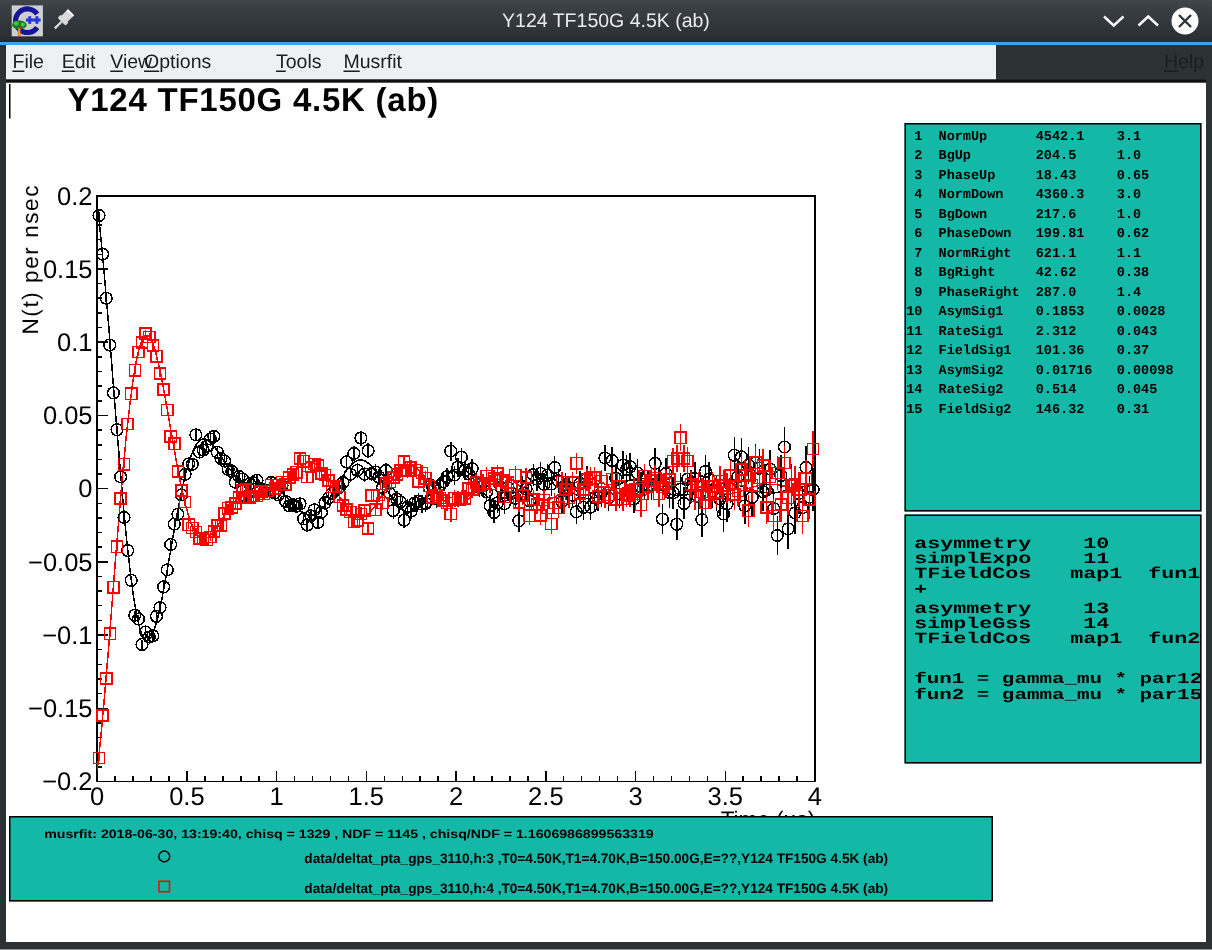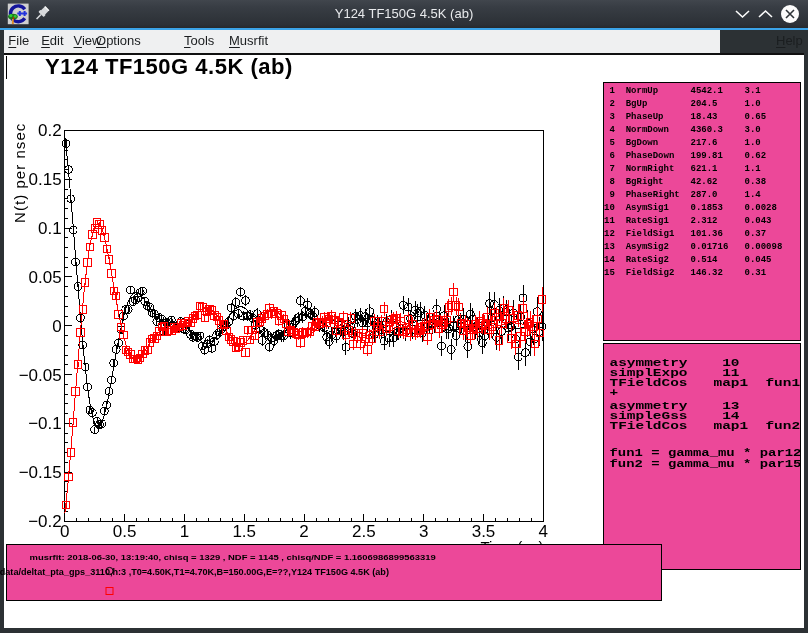--- a/index.html
+++ b/index.html
@@ -2,39 +2,39 @@
 <html><head><meta charset="utf-8">
 <style>
 * { margin:0; padding:0; box-sizing:border-box; }
 html,body { width:808px; height:633px; overflow:hidden; }
 body { background:#2c3134; font-family:"Liberation Sans",sans-serif; position:relative; }
 #titlebar { position:absolute; left:0; top:0; width:808px; height:28px;
   background:linear-gradient(#41464d 0%,#383d44 25%,#31363c 60%,#2c3036 88%,#26292d 100%); }
 #titlebar .title { position:absolute; left:0; right:0; top:0; height:28px;
   line-height:28px; text-align:center; color:#e8eaec; font-size:13px; }
 #blueline { position:absolute; left:0; top:28px; width:808px; height:2px; background:#3ba3e8; }
-#menubar { position:absolute; left:4px; top:30px; width:716px; height:23px;
+#menubar { position:absolute; left:4px; top:30px; width:660px; height:23px;
   background:#eff0f1; color:#1b1e20; font-size:13px; }
 #menubar span { position:absolute; top:2.5px; line-height:15px; }
 #menubar u { text-decoration-thickness:1px; text-underline-offset:2px; }
 #topline { position:absolute; left:4px; top:53px; width:800px; height:2px; background:#101010; }
 #canvas { position:absolute; left:4px; top:55px; width:800px; height:573px; background:#fff; }
 #leftnub { position:absolute; left:6px; top:56px; width:1px; height:23px; background:#000; }
 #plot { position:absolute; left:0; top:0; }
 #ptitle { position:absolute; left:45px; top:55.5px; font-size:22px; line-height:22px; font-weight:bold; letter-spacing:0.5px; color:#000; }
-.box { position:absolute; border:1px solid #000; background:#ec4899; }
+.box { position:absolute; border:1px solid #000; background:#14b8a6; }
 #parambox { left:602.5px; top:82px; width:198px; height:258.5px; }
 #parambox pre { font-family:"Liberation Mono",monospace; font-weight:bold; font-size:9px;
   line-height:13px; position:absolute; left:0.6px; top:1.5px; }
-#theorybox { left:602.5px; top:343px; width:198px; height:227px; }
+#theorybox { left:602.5px; top:343px; width:198px; height:166px; }
 .thpre { font-family:"Liberation Mono",monospace; font-weight:bold; font-size:14.45px;
   line-height:13.9px; position:absolute; left:6px; transform:scale(1,0.72); transform-origin:0 0; }
 #infopad { left:5.5px; top:544px; width:656px; height:57px; }
 #infopad .stat { position:absolute; left:23px; top:8px; line-height:10px; font-size:9.45px; transform:scale(1,0.85); transform-origin:0 0; font-weight:bold; }
-.legtext { position:absolute; left:-6.75px; width:795.5px; line-height:10px;
+.legtext { position:absolute; left:-6.75px; width:795.5px; text-align:center; line-height:10px;
   font-size:9.1px; font-weight:bold; }
 </style></head>
 <body>
 <div id="titlebar">
  <svg width="808" height="28" style="position:absolute;left:0;top:0">
   <rect x="7.8" y="3.6" width="20.8" height="20.6" fill="#cfcfcf"></rect>
   <path d="M24.8 18.3 A 7.9 7.9 0 1 1 24.8 9.3" stroke="#14149b" stroke-width="3.4" fill="none"></path>
   <g stroke="#2233dd" stroke-width="2" fill="none">
    <path d="M19.8 10.9 v5 M17.3 13.4 h5"></path>
    <path d="M24.6 10.9 v5 M22.1 13.4 h5"></path>
@@ -336,12 +336,13 @@
 <pre class="thpre" style="top:104.9px; font-size:13.92px; transform:scale(1,0.73)">fun1 = gamma_mu * par12
 fun2 = gamma_mu * par15</pre>
 </div>
 <div class="box" id="infopad">
  <div class="stat">musrfit: 2018-06-30, 13:19:40, chisq = 1329 , NDF = 1145 , chisq/NDF = 1.1606986899563319</div>
  <svg width="795" height="57" style="position:absolute;left:0;top:0">
   <circle cx="102.5" cy="26" r="3.6" stroke="#000" fill="none"></circle>
   <rect x="99" y="42.5" width="7" height="7" stroke="#f00" fill="none"></rect>
  </svg>
  <div class="legtext" style="top:21.5px">data/deltat_pta_gps_3110,h:3 ,T0=4.50K,T1=4.70K,B=150.00G,E=??,Y124 TF150G 4.5K (ab)</div>
+ <div class="legtext" style="top:41.5px">data/deltat_pta_gps_3110,h:4 ,T0=4.50K,T1=4.70K,B=150.00G,E=??,Y124 TF150G 4.5K (ab)</div>
 </div>
 </body></html>

